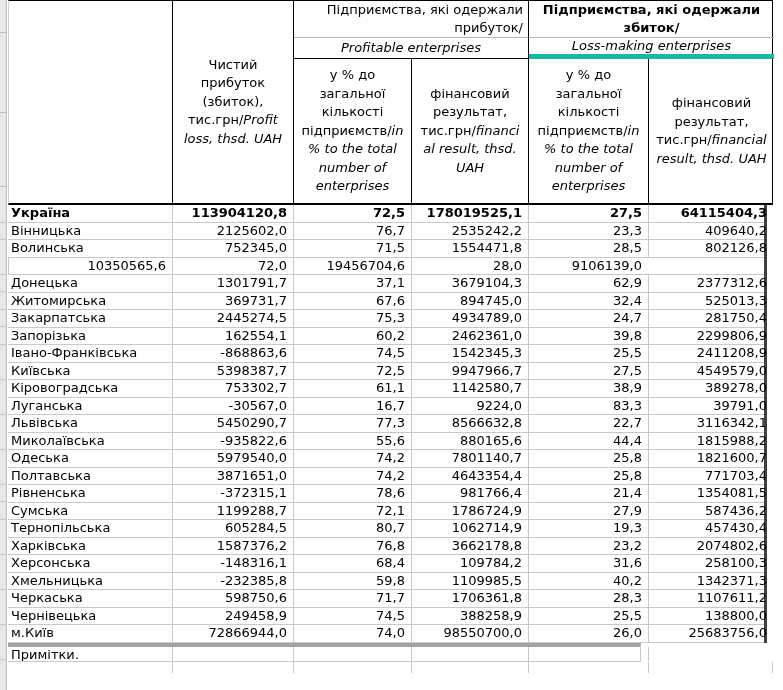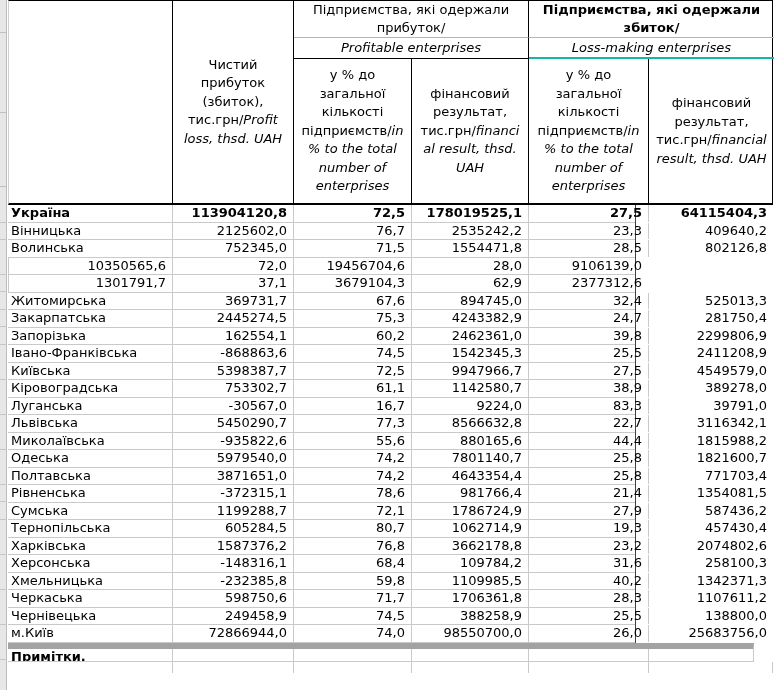--- a/index.html
+++ b/index.html
@@ -29,42 +29,42 @@
     border-top:1px solid #000; border-bottom:2px solid #000;
     border-left:1px solid #cfcfcf; border-right:1px solid #000;
     line-height:18.5px; text-align:center;
   }
   .hc { display:flex; flex-direction:column; align-items:center; justify-content:center;
         padding:0 5px; overflow:hidden; }
   .hc .wrapblock { overflow-wrap:break-word; width:100%; }
   .en { font-style:italic; }
   .h-region { grid-area:1/1/4/2; border-right:1px solid #000; }
   .h-net    { grid-area:1/2/4/3; border-right:1px solid #000; padding:0 9px; }
-  .h-g1     { grid-area:1/3/2/5; border-right:1px solid #000; border-bottom:1px solid #b5b5b5; }
+  .h-g1     { grid-area:1/3/2/5; border-right:1px solid #000; border-bottom:1px solid #b5b5b5;text-align:right; }
   .h-g1en   { grid-area:2/3/3/5; border-right:1px solid #000; border-bottom:1px solid #000; }
   .h-g2     { grid-area:1/5/2/7; border-bottom:1px solid #b5b5b5;font-weight:bold; }
-  .h-g2en   { grid-area:2/5/3/7; border-bottom:2px solid #14b8a6;justify-content:flex-end; }
+  .h-g2en   { grid-area:2/5/3/7; border-bottom:5px solid #14b8a6; }
   .h-s1 { grid-area:3/3/4/4; border-right:1px solid #000; }
   .h-s2 { grid-area:3/4/4/5; border-right:1px solid #000; }
   .h-s3 { grid-area:3/5/4/6; border-right:1px solid #000; }
   .h-s4 { grid-area:3/6/4/7; }
 
   
-  .tbody { width:628px; border-right:1px solid #404040; }
+  .tbody { width:759px; border-right:3px solid #404040; }
   .tr { display:grid; grid-template-columns:var(--cols); height:17.5px;
         border-bottom:1px solid #c9c9c9; }
   .td { line-height:16px; white-space:nowrap; overflow:hidden; }
   .td.region { padding-left:3px; text-align:left; }
   .td.num { text-align:right; padding-right:6px; border-left:1px solid #c9c9c9; }
   .tr.bold { font-weight:bold; }
 
   
-  .notes { display:grid; grid-template-columns:var(--cols); width:746px; height:19px;
-    border-top:6px solid #a3a3a3; border-bottom:1px solid #c9c9c9; border-right:1px solid #c9c9c9;
-    font-weight:bold; }
+  .notes { display:grid; grid-template-columns:var(--cols); width:633px; height:19px;
+    border-top:4px solid #a3a3a3; border-bottom:1px solid #c9c9c9; border-right:1px solid #c9c9c9;
+    font-weight:normal; }
   .notes .td { line-height:15px; }
   .notes .empty { border-left:1px solid #c9c9c9; }
   .tail { display:grid; grid-template-columns:var(--cols); width:765px; height:11px;
     border-right:1px solid #c9c9c9; }
   .tail .empty { border-left:1px solid #c9c9c9; }
 </style>
 </head>
 <body>
 
 <div id="strip">
@@ -137,39 +137,40 @@
     <div class="td num">802126,8</div>
   </div>
       <div class="tr">
     <div class="td num">10350565,6</div>
     <div class="td num">72,0</div>
     <div class="td num">19456704,6</div>
     <div class="td num">28,0</div>
     <div class="td num">9106139,0</div>
   </div>
       <div class="tr">
+    <div class="td region">Донецька</div>
     <div class="td num">1301791,7</div>
     <div class="td num">37,1</div>
     <div class="td num">3679104,3</div>
     <div class="td num">62,9</div>
     <div class="td num">2377312,6</div>
   </div>
       <div class="tr">
     <div class="td region">Житомирська</div>
     <div class="td num">369731,7</div>
     <div class="td num">67,6</div>
     <div class="td num">894745,0</div>
     <div class="td num">32,4</div>
     <div class="td num">525013,3</div>
   </div>
       <div class="tr">
     <div class="td region">Закарпатська</div>
     <div class="td num">2445274,5</div>
     <div class="td num">75,3</div>
-    <div class="td num">4243382,9</div>
+    <div class="td num">4934789,0</div>
     <div class="td num">24,7</div>
     <div class="td num">281750,4</div>
   </div>
       <div class="tr">
     <div class="td region">Запорізька</div>
     <div class="td num">162554,1</div>
     <div class="td num">60,2</div>
     <div class="td num">2462361,0</div>
     <div class="td num">39,8</div>
     <div class="td num">2299806,9</div>

